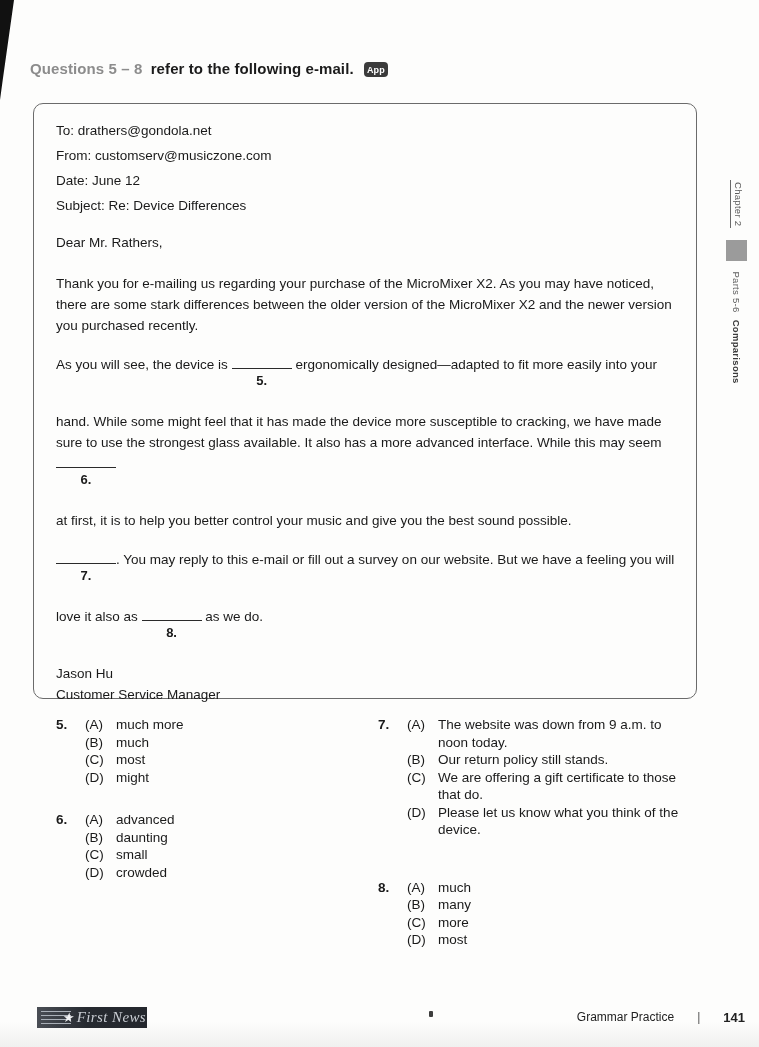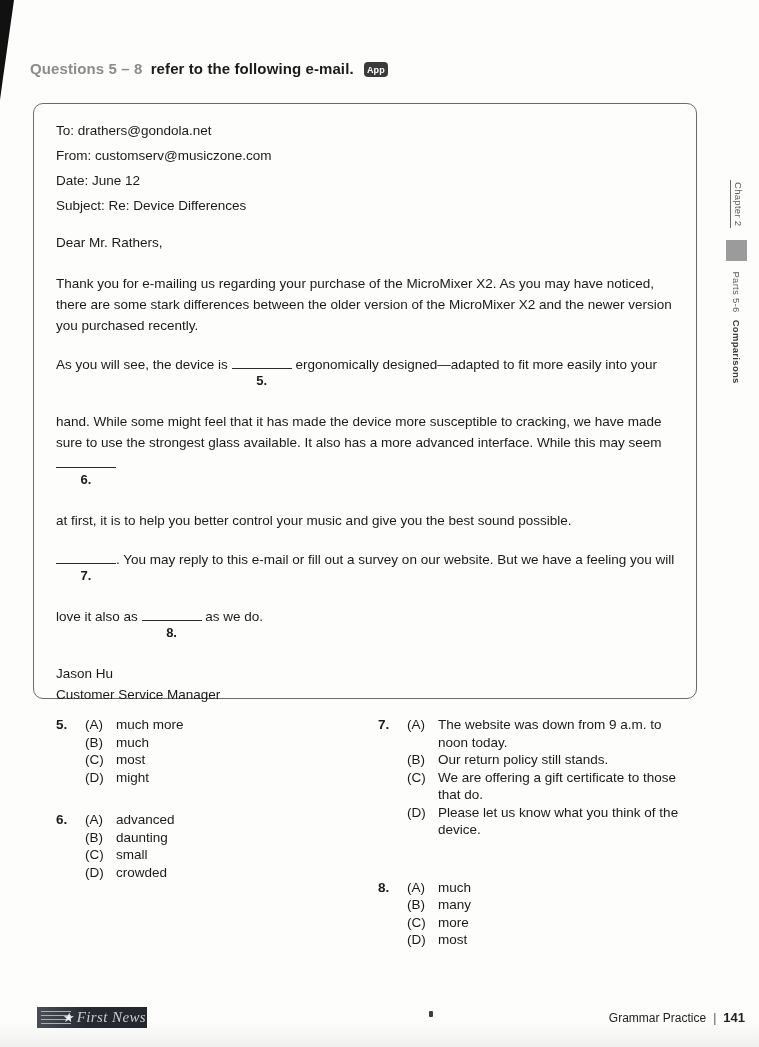--- a/index.html
+++ b/index.html
@@ -171,22 +171,22 @@
     width: 4px; height: 6px;
     background: #3d3d3d;
     border-radius: 1px;
   }
   .footer-right {
     position: absolute;
     right: 14px; top: 1010px;
     font-size: 12px;
     color: #222;
     display: flex;
-    align-items: center;
-    gap: 7px;
+    align-items: flex-start;
+    gap: 23px;
   }
   .page-num { font-weight: bold; font-size: 13px; }
   .sep { color: #555; }
 </style>
 </head>
 <body>
 
 <div class="page">
 
   <div class="corner-artifact"></div>

